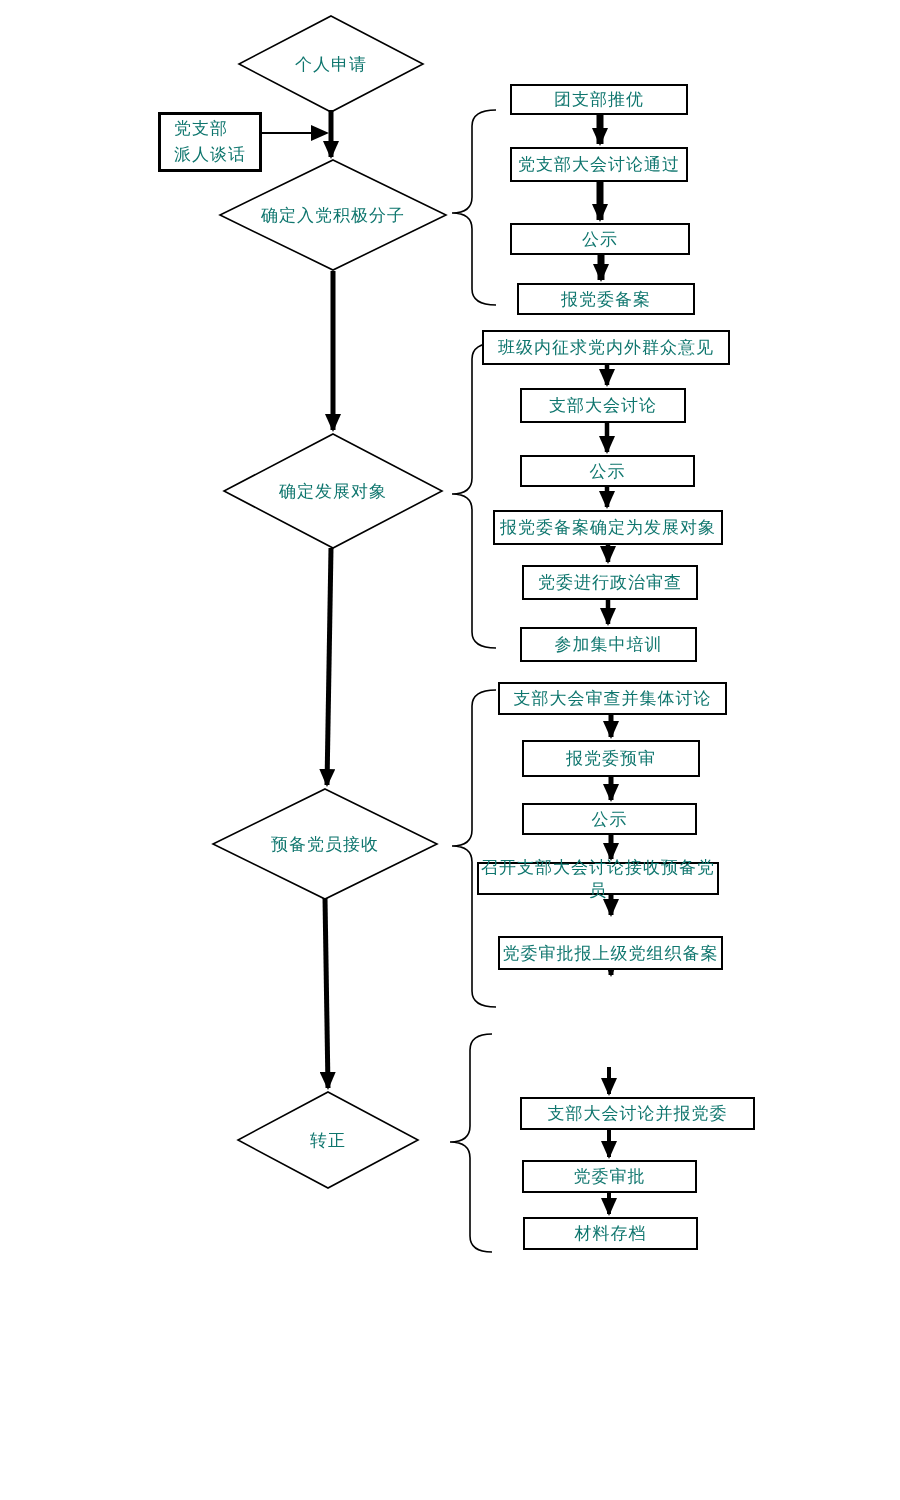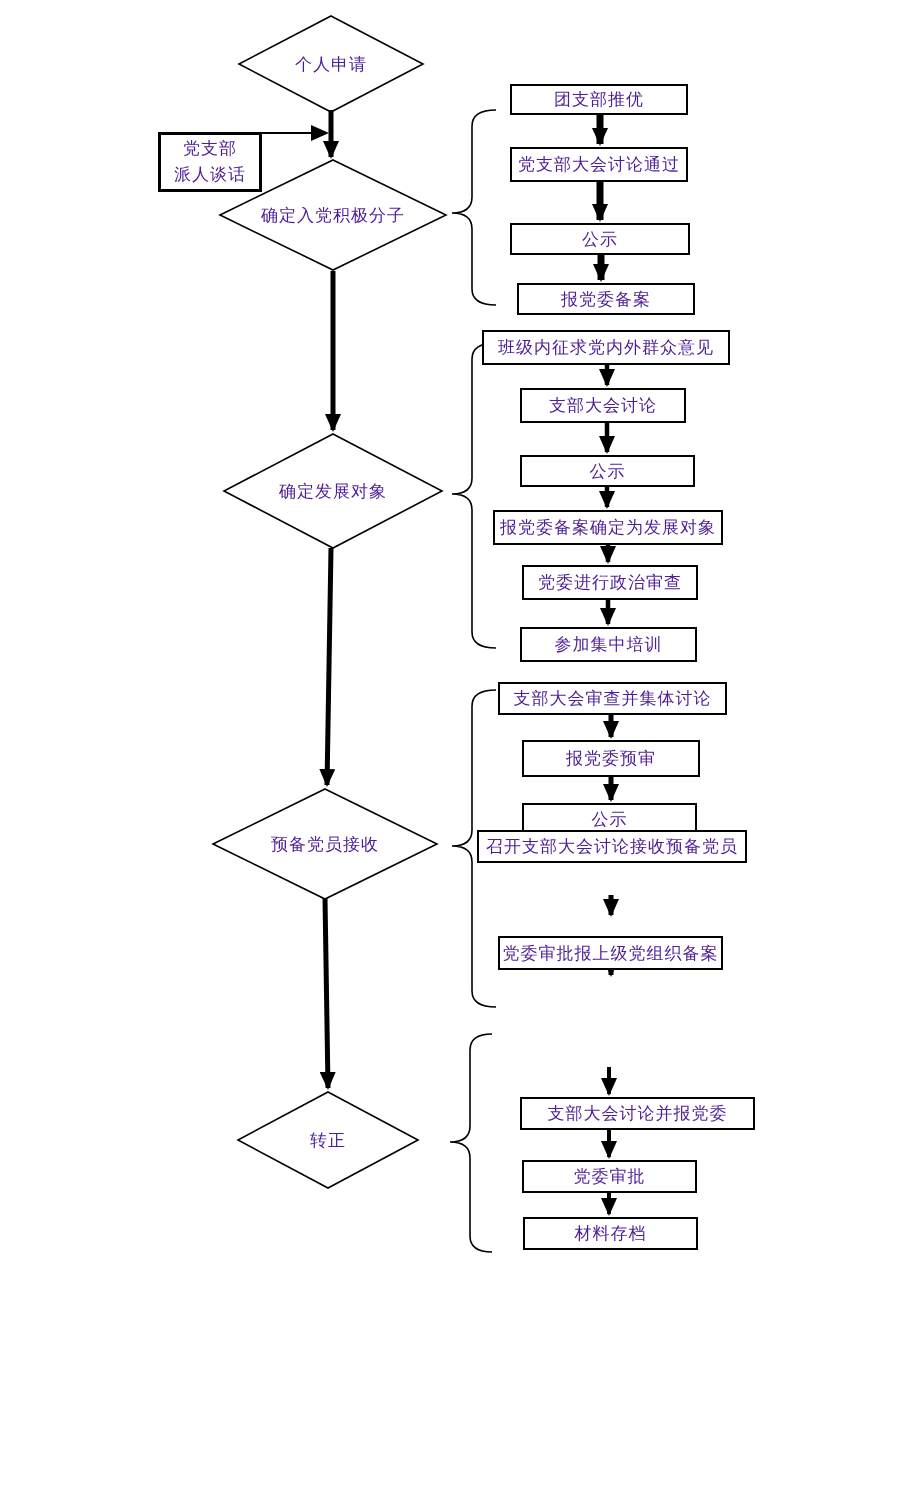--- a/index.html
+++ b/index.html
@@ -1,42 +1,42 @@
 <!DOCTYPE html>
 <html><head>
 <meta charset="utf-8">
 <style>
   html,body{margin:0;padding:0;background:#ffffff;}
   #canvas{
     position:relative;
     width:900px;height:1500px;
     background:#ffffff;
     font-family:"Liberation Serif","DejaVu Serif",serif;
-    color:#4c1d95;
+    color:#0f766e;
     overflow:hidden;
   }
   #shapes{position:absolute;left:0;top:0;}
   .stage-label{
     position:absolute;
     display:flex;align-items:center;justify-content:center;
     text-align:center;
     font-size:17px;letter-spacing:1px;
   }
   .pbox{
     position:absolute;box-sizing:border-box;
     display:flex;align-items:center;justify-content:center;
     border:2px solid #000;background:#fff;
     text-align:center;font-size:17px;letter-spacing:1px;
   }
   .sbox{
     position:absolute;box-sizing:border-box;
     display:flex;align-items:center;justify-content:center;
     border:3px solid #000;background:#fff;
-    text-align:center;font-size:17px;letter-spacing:1px;
-    white-space:pre-line;line-height:1.55;margin-top:20px;
+    text-align:left;font-size:17px;letter-spacing:1px;
+    white-space:pre-line;line-height:1.55;
   }
 </style>
 </head>
 <body>
 
 <div id="canvas">
 
   <svg id="shapes" width="900" height="1500" viewBox="0 0 900 1500">
     <defs>
       <marker id="ah" markerUnits="userSpaceOnUse" markerWidth="18" markerHeight="16" refX="16" refY="8" orient="auto">
@@ -100,20 +100,20 @@
   <div class="pbox" style="left:482px;top:330px;width:248px;height:35px">班级内征求党内外群众意见</div>
   <div class="pbox" style="left:520px;top:388px;width:166px;height:35px">支部大会讨论</div>
   <div class="pbox" style="left:520px;top:455px;width:175px;height:32px">公示</div>
   <div class="pbox" style="left:493px;top:510px;width:230px;height:35px">报党委备案确定为发展对象</div>
   <div class="pbox" style="left:522px;top:565px;width:176px;height:35px">党委进行政治审查</div>
   <div class="pbox" style="left:498px;top:682px;width:229px;height:33px">支部大会审查并集体讨论</div>
 
   <div class="pbox" style="left:520px;top:627px;width:177px;height:35px">参加集中培训</div>
   <div class="pbox" style="left:522px;top:740px;width:178px;height:37px">报党委预审</div>
   <div class="pbox" style="left:522px;top:803px;width:175px;height:32px">公示</div>
-  <div class="pbox" style="left:477px;top:830px;width:270px;height:33px">召开支部大会讨论接收预备党员</div>
+  <div class="pbox" style="left:477px;top:862px;width:242px;height:33px">召开支部大会讨论接收预备党员</div>
   <div class="pbox" style="left:498px;top:936px;width:225px;height:34px">党委审批报上级党组织备案</div>
 
   <div class="pbox" style="left:520px;top:1097px;width:235px;height:33px">支部大会讨论并报党委</div>
   <div class="pbox" style="left:522px;top:1160px;width:175px;height:33px">党委审批</div>
   <div class="pbox" style="left:523px;top:1217px;width:175px;height:33px">材料存档</div>
 
 </div>
 
 </body></html>

